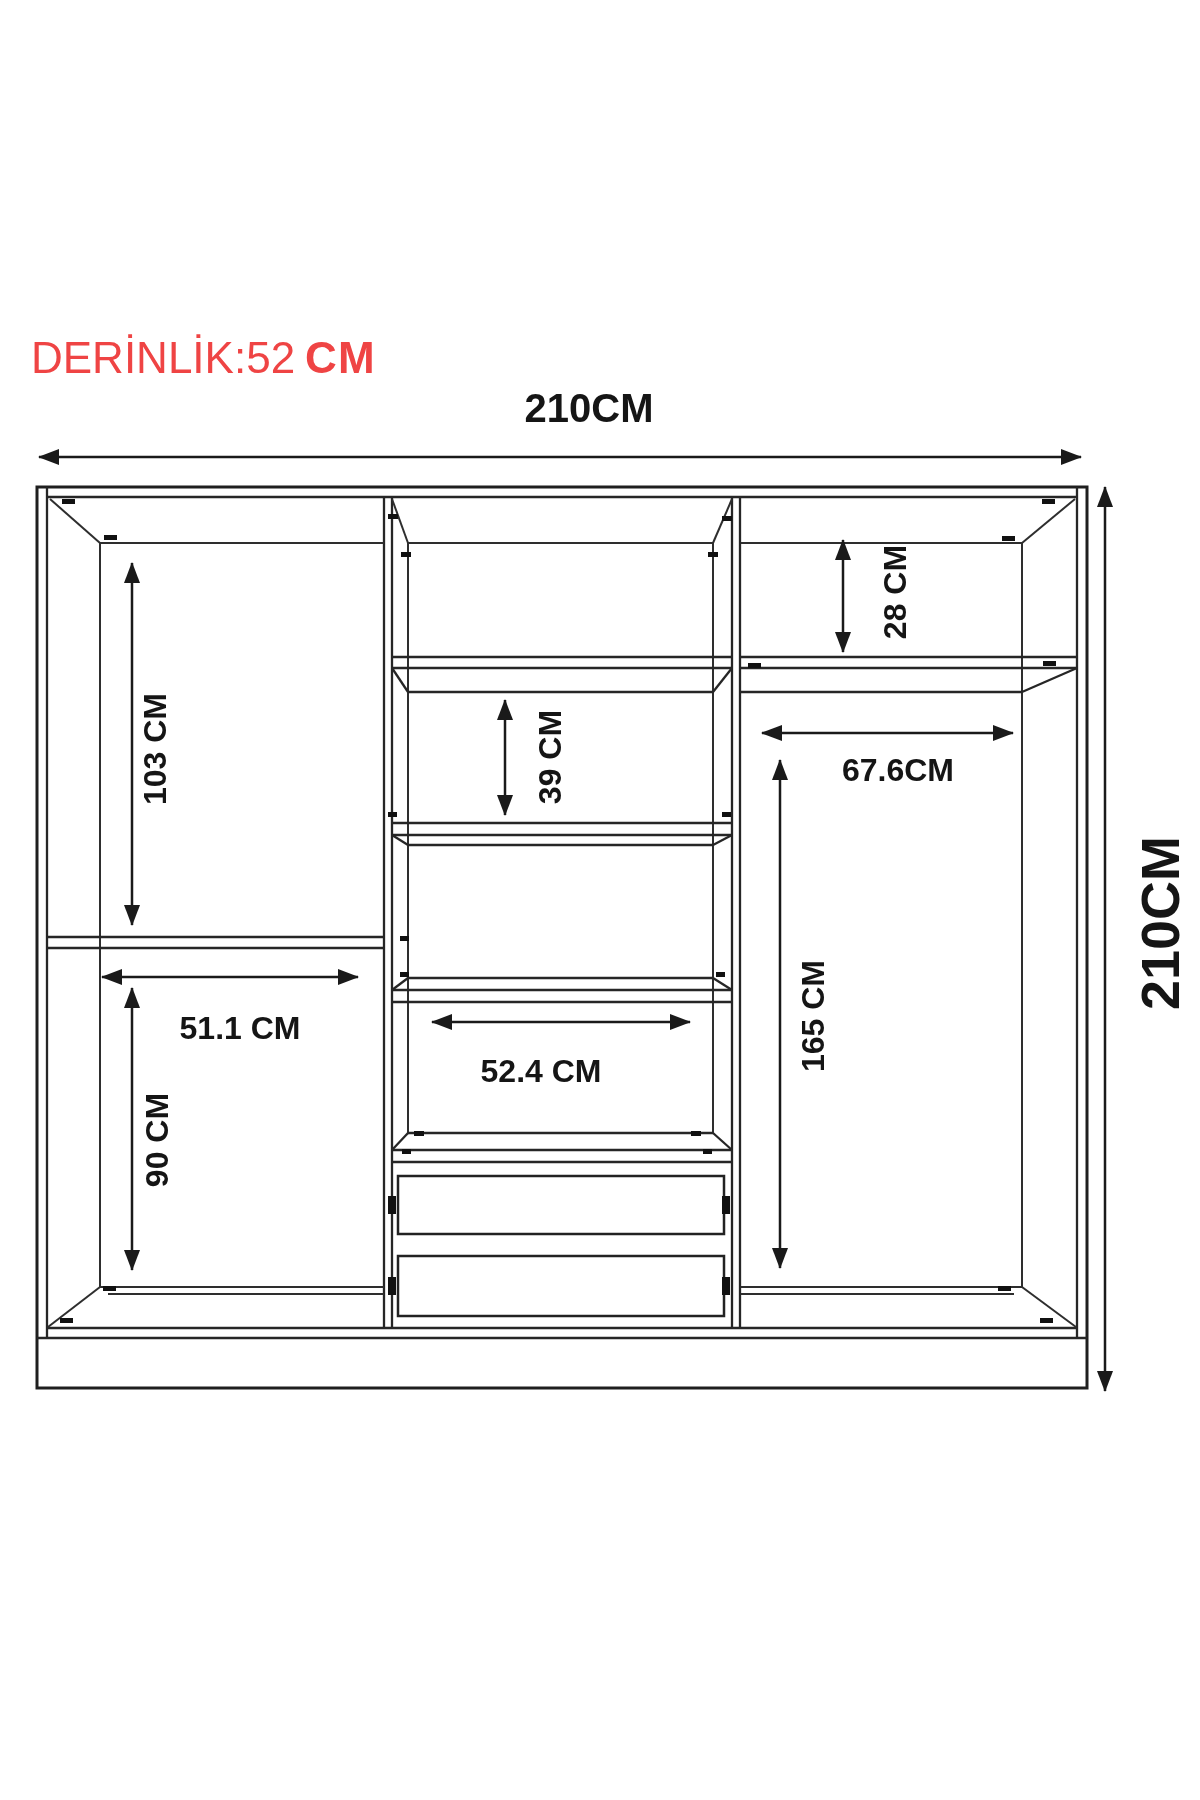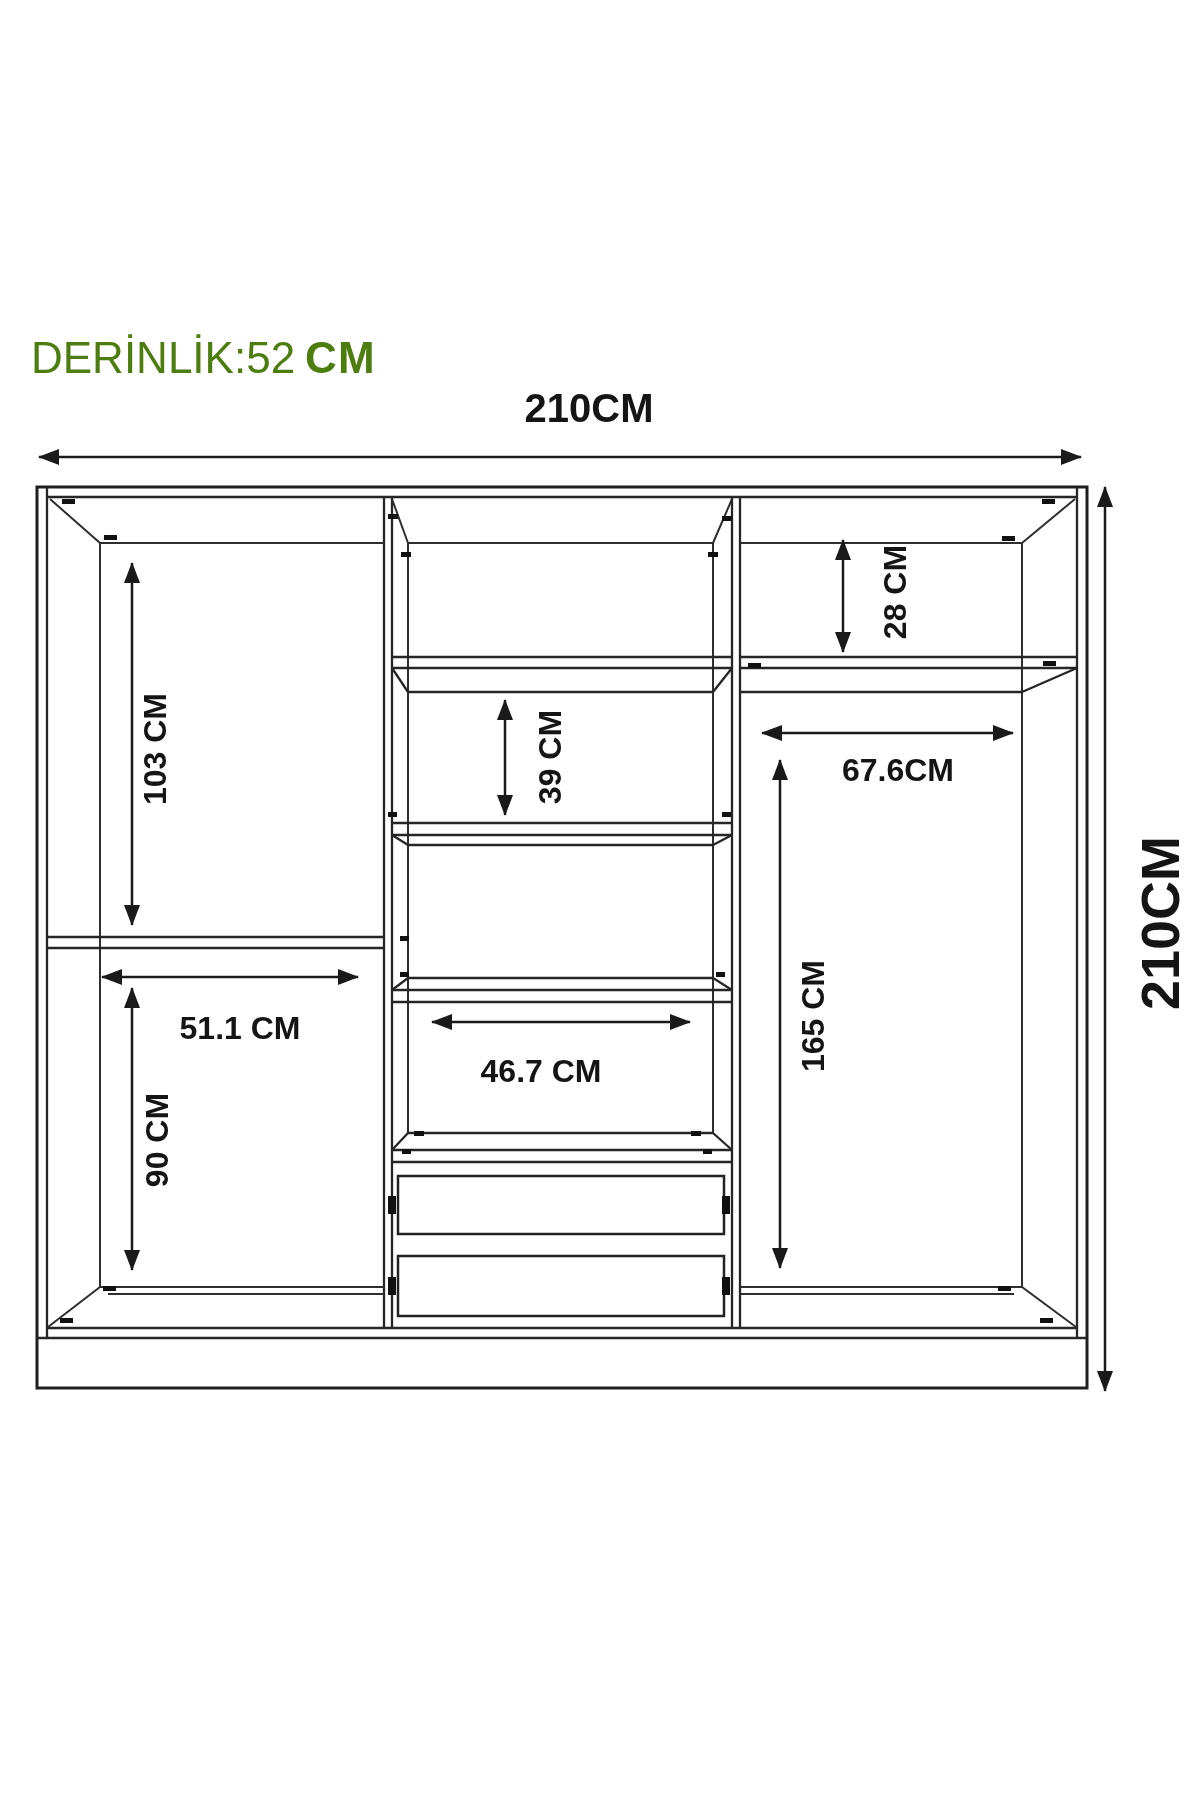--- a/index.html
+++ b/index.html
@@ -21,21 +21,21 @@
     line-height:1;
     letter-spacing:0px;
   }
   .label.rot{transform:translate(-50%,-50%) rotate(-90deg);}
   .dim{font-size:32px;}
   .dim-top{font-size:40px;}
   .dim-right{font-size:54px;}
   #depth-title{
     position:absolute;left:31px;top:336px;
     font-size:44px;font-weight:400;line-height:1;
-    white-space:nowrap;color:#4d7c0f;
+    white-space:nowrap;color:#ef4444;
   }
   #depth-title .unit{font-weight:700;margin-left:10px;letter-spacing:1px;}
 </style>
 </head>
 <body>
 
 <div id="stage">
 
   <svg id="drawing" viewBox="0 0 1200 1800" xmlns="http://www.w3.org/2000/svg">
     <defs>
@@ -187,21 +187,21 @@
   <div class="label rot dim-right" style="left:1160px;top:923px;">210CM</div>
 
   <div class="label rot dim" style="left:155px;top:749px;">103 CM</div>
 
   <div class="label dim" style="left:240px;top:1028px;">51.1 CM</div>
 
   <div class="label rot dim" style="left:157px;top:1140px;">90 CM</div>
 
   <div class="label rot dim" style="left:550px;top:757px;">39 CM</div>
 
-  <div class="label dim" style="left:541px;top:1071px;">46.7 CM</div>
+  <div class="label dim" style="left:541px;top:1071px;">52.4 CM</div>
 
   <div class="label rot dim" style="left:895px;top:592px;">28 CM</div>
 
   <div class="label dim" style="left:898px;top:770px;">67.6CM</div>
 
   <div class="label rot dim" style="left:813px;top:1016px;">165 CM</div>
 
 </div>
 
 </body></html>

